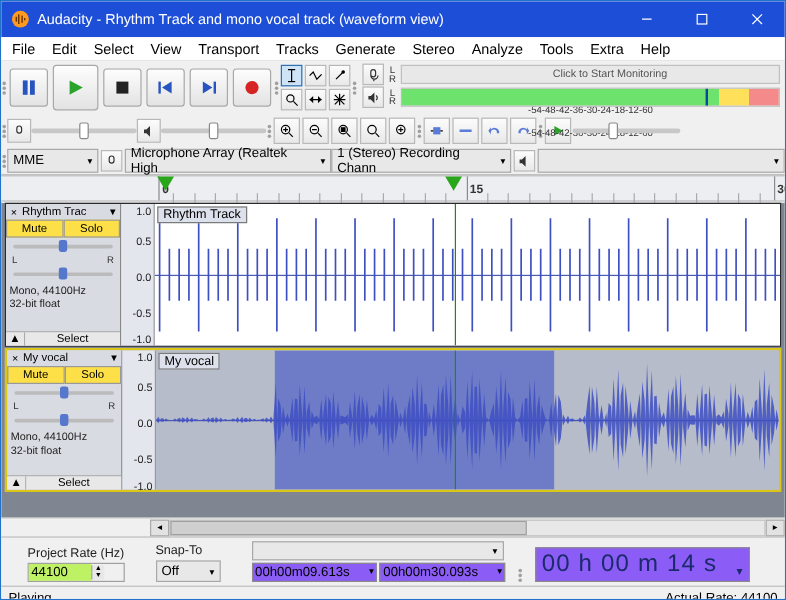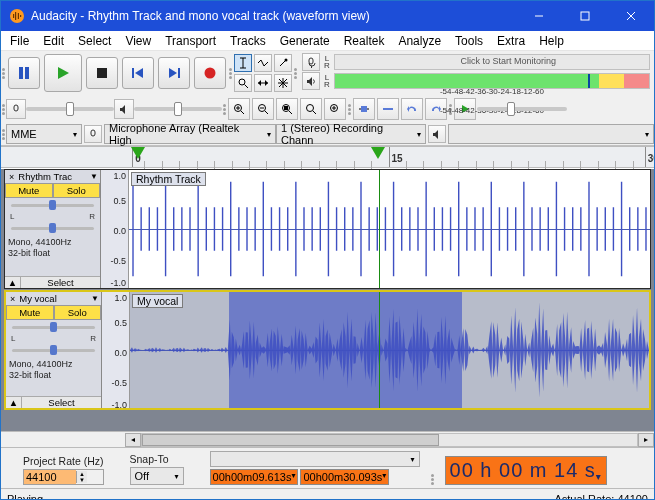--- a/index.html
+++ b/index.html
@@ -83,24 +83,24 @@
   
   .hscroll { height:16px; background:#f0f0f0; border-top:1px solid #bbb; display:flex; align-items:center;}
   .hscroll .sb-btn{width:16px;height:14px;border:1px solid #aaa;background:#e2e2e2;display:flex;align-items:center;justify-content:center;font-size:8px;}
   .hscroll .sb-track{flex:1;height:14px;background:#e8e8e8;border:1px solid #c0c0c0;position:relative;}
   .hscroll .sb-thumb{position:absolute;left:0;width:60%;top:0;bottom:0;background:#cfcfcf;border:1px solid #a0a0a0;}
   
   .sel-bar { background:#f0f0f0; border-top:1px solid #bbb; padding:3px 6px; display:flex; align-items:flex-end; gap:10px;}
   .sel-col { display:flex; flex-direction:column; gap:2px; font-size:10.5px;margin-left:16px;}
   .sel-col label { color:#222;}
   .spin { display:flex; align-items:center; border:1px solid #a0a0a0;}
-  .spin input { border:none; width:52px; font-size:11px; padding:1px 2px; background:#fdba74;}
+  .spin input { border:none; width:52px; font-size:11px; padding:1px 2px; background:#bef264;}
   .spin .spinbtns{display:flex;flex-direction:column;}
   .spin .spinbtns span{font-size:6px;line-height:6px;border-left:1px solid #a0a0a0;padding:0 2px;background:#e8e8e8;}
-  .timecode { font-family:"Consolas",monospace; background:#f97316; border:1px solid #8a8a8a; padding:1px 2px; letter-spacing:0; font-size:11px; display:flex; gap:0;}
+  .timecode { font-family:"Consolas",monospace; background:#8b5cf6; border:1px solid #8a8a8a; padding:1px 2px; letter-spacing:0; font-size:11px; display:flex; gap:16px;}
   .timecode.large { font-size:20px; padding:2px 4px; letter-spacing:1px; color:#1a2a6b;}
   
   .status { height:20px; background:#f0f0f0; border-top:1px solid #bbb; display:flex; align-items:center; font-size:11px; padding:0 6px; gap:16px;}
   .status .left{flex:1;}
   svg { display:block;}
 </style>
 </head>
 <body>
 
 <div class="titlebar">
@@ -131,21 +131,21 @@
 </div>
 
 <div class="menubar">
   <span class="menuitem">File</span>
   <span class="menuitem">Edit</span>
   <span class="menuitem">Select</span>
   <span class="menuitem">View</span>
   <span class="menuitem">Transport</span>
   <span class="menuitem">Tracks</span>
   <span class="menuitem">Generate</span>
-  <span class="menuitem">Realtek</span>
+  <span class="menuitem">Stereo</span>
   <span class="menuitem">Analyze</span>
   <span class="menuitem">Tools</span>
   <span class="menuitem">Extra</span>
   <span class="menuitem">Help</span>
 </div>
 
 <div class="toolbars">
   <div class="tb-row">
     <div class="grip">
         <span></span>

